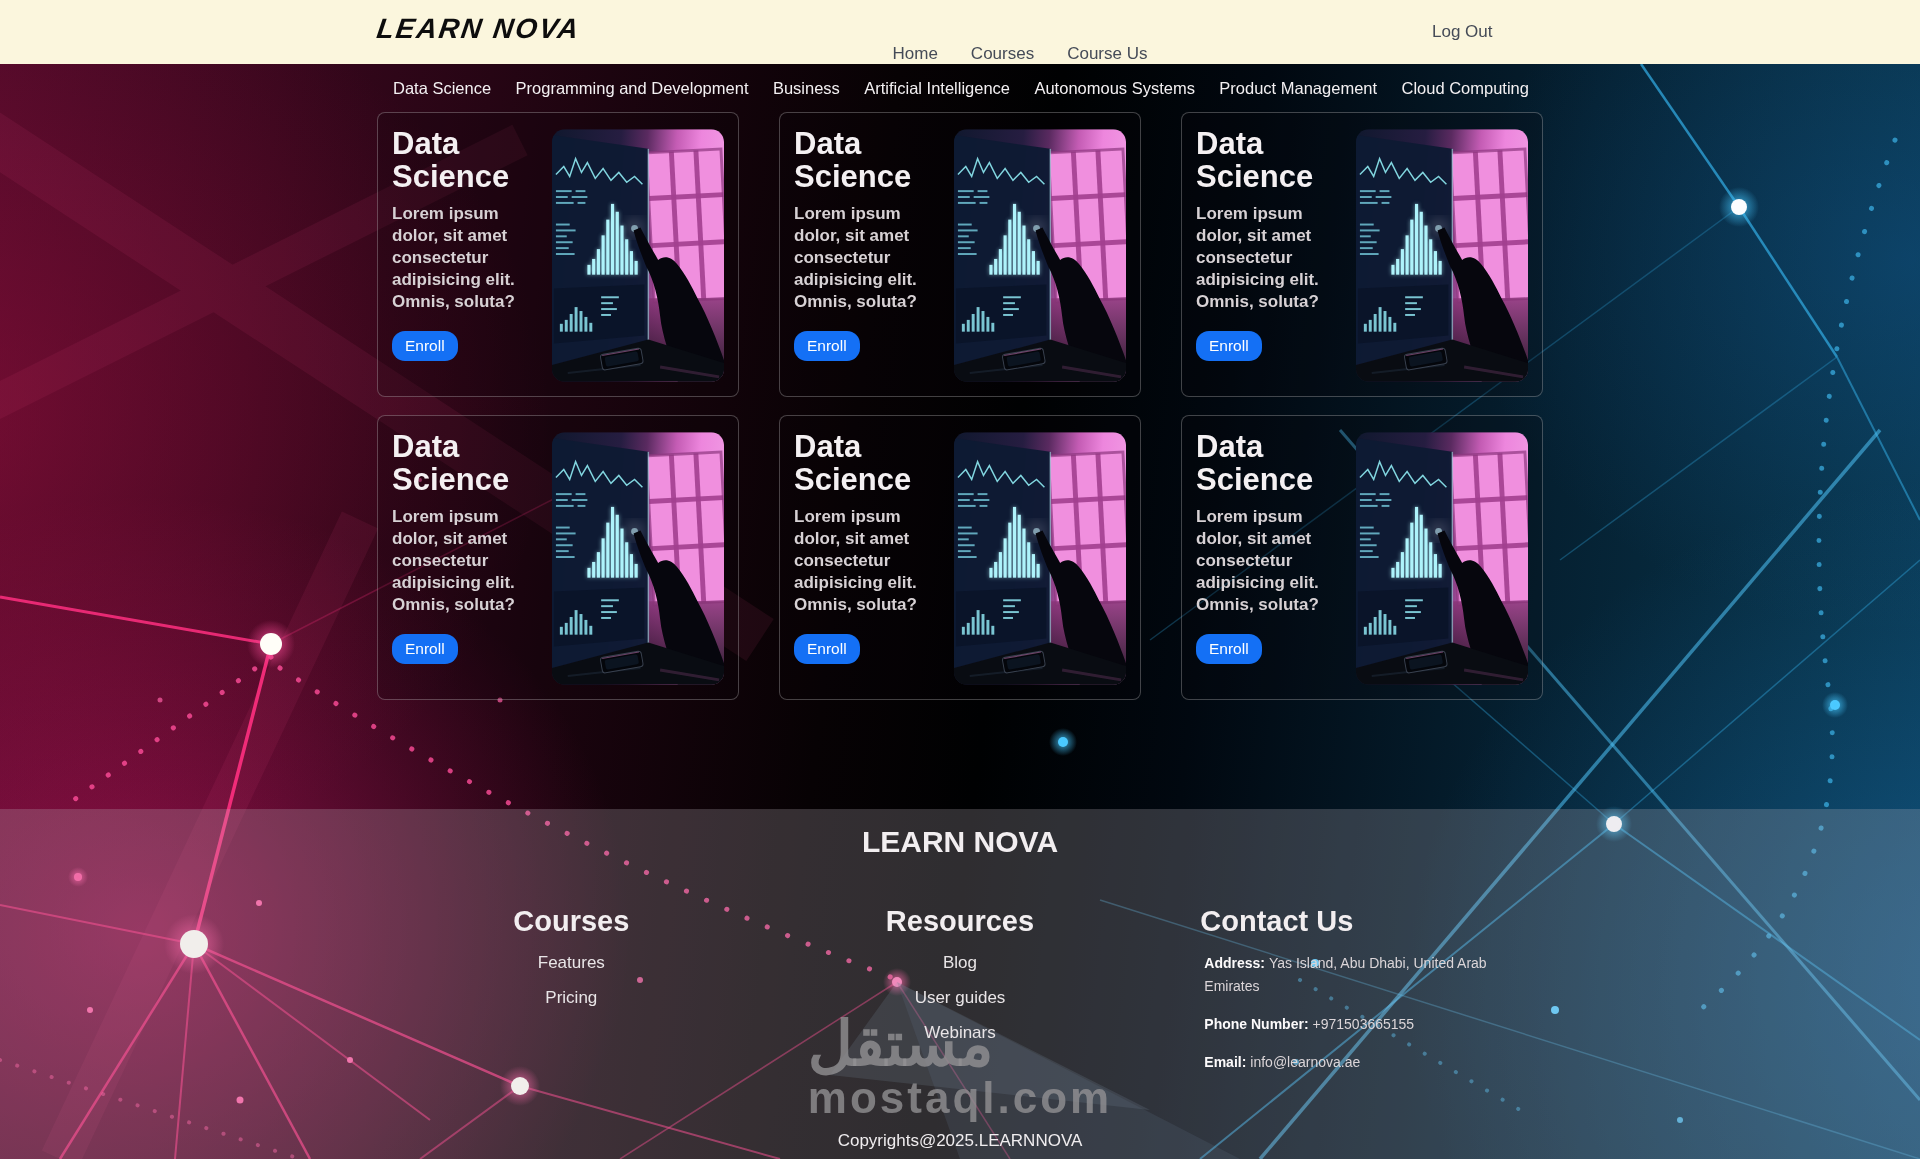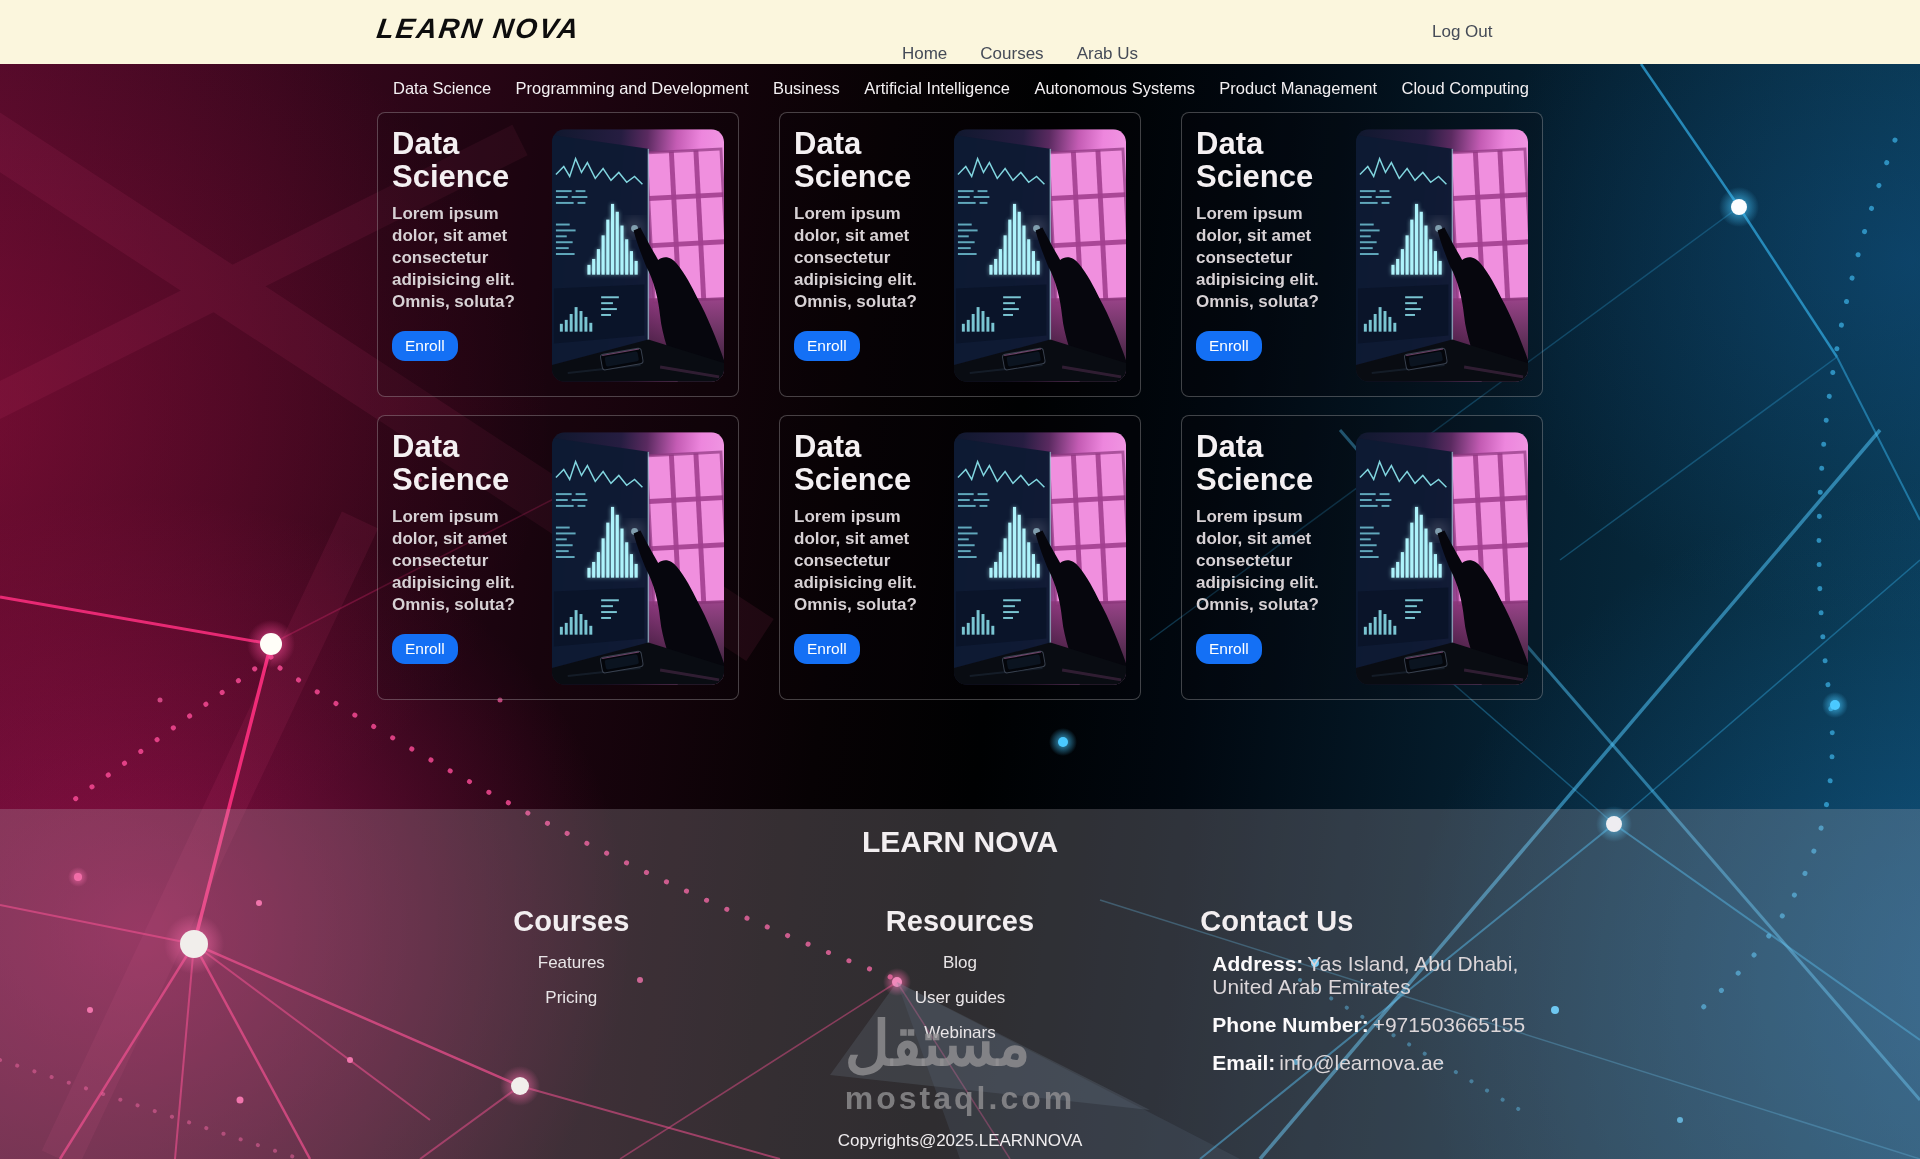--- a/index.html
+++ b/index.html
@@ -45,30 +45,30 @@
   
   .footer{position:absolute;left:0;top:809px;width:1920px;height:350px;
     background:rgba(198,190,198,0.24);z-index:4;}
   .footer-brand{margin:16px 0 0 0;text-align:center;font-size:30px;font-weight:700;color:#f2eef0;}
   .footer-cols{width:1166px;margin:46px 0 0 377px;display:flex;}
   .fcol{width:389px;text-align:center;}
   .fcol.contact{text-align:left;padding-left:46px;}
   .fcol-title{margin:0;font-size:29px;font-weight:700;color:#f2eef0;}
   .flinks{margin-top:14px;}
   .flink{font-size:17px;line-height:22px;color:#e9e5e7;margin-bottom:13px;cursor:pointer;}
-  .contact-line{width:320px;margin:0 0 15px 12px;font-size:21px;line-height:23px;color:#dcd6d9;}
+  .contact-line{width:320px;margin:0 0 15px 4px;font-size:14px;line-height:23px;color:#dcd6d9;}
   .contact-line .lbl{font-weight:700;color:#fcfafb;margin-right:4px;}
   .contact .fcol-title{margin-bottom:14px;}
   .copyright{position:absolute;left:0;bottom:8px;width:1920px;text-align:center;
     font-size:17px;color:#f0edef;z-index:5;}
 
   .watermark{position:absolute;left:50%;top:1012px;transform:translateX(-50%);
     text-align:left;z-index:5;pointer-events:none;color:rgba(148,146,149,0.78);}
   .wm-ar{font-size:62px;font-weight:700;line-height:64px;}
-  .wm-en{font-size:32px;font-weight:700;letter-spacing:3px;line-height:40px;margin-top:2px;}
+  .wm-en{font-size:44px;font-weight:700;letter-spacing:3px;line-height:40px;margin-top:2px;}
 
   .defs-holder{position:absolute;width:0;height:0;overflow:hidden;}
 </style>
 </head>
 <body>
 
 <div class="page">
 
   <svg class="defs-holder" xmlns="http://www.w3.org/2000/svg" xmlns:xlink="http://www.w3.org/1999/xlink" aria-hidden="true">
     <defs>
@@ -294,21 +294,21 @@
       <circle cx="1680" cy="1120" r="3" opacity="0.8"></circle>
         <circle cx="1296" cy="1062" r="3" opacity="0.7"></circle>
     </g>
   </svg>
 
   <nav class="navbar">
     <div class="brand">LEARN NOVA</div>
     <div class="nav-links">
       <span class="nav-link">Home</span>
       <span class="nav-link">Courses</span>
-      <span class="nav-link">Arab Us</span>
+      <span class="nav-link">Course Us</span>
     </div>
     <span class="logout">Log Out</span>
   </nav>
 
   <main class="container main">
     <h2 class="section-title">Course Categories</h2>
 
     <div class="tabs">
       <span class="tab">Data Science</span>
       <span class="tab">Programming and Development</span>

